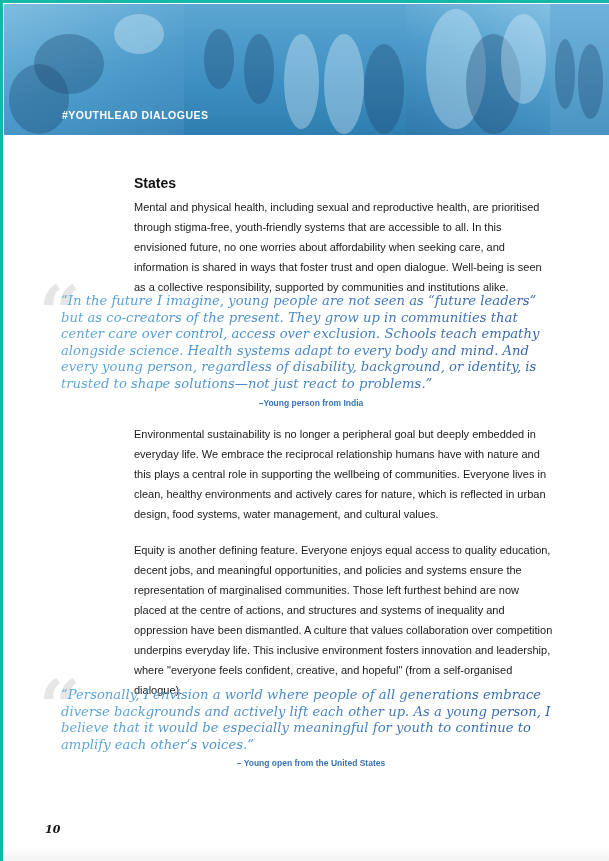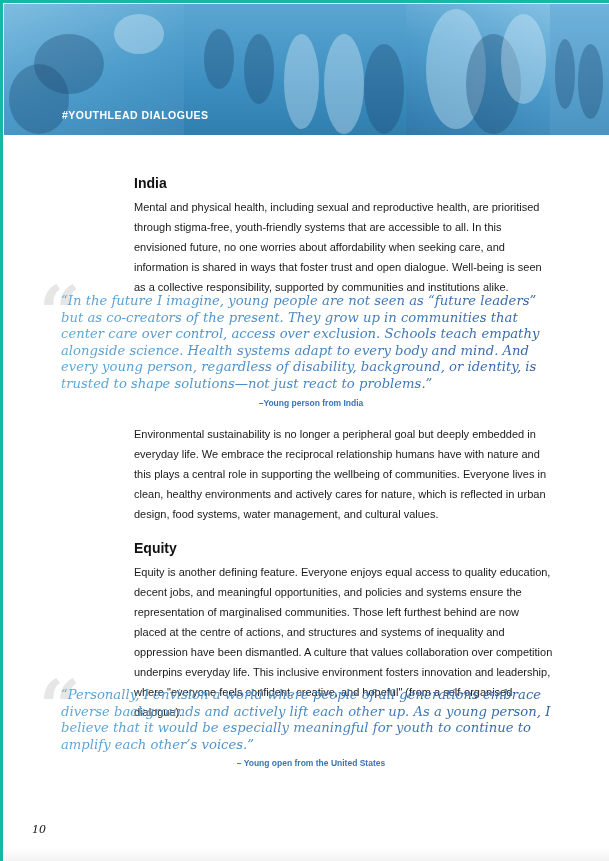--- a/index.html
+++ b/index.html
@@ -39,22 +39,22 @@
     font-size: 13.2px; line-height: 16.6px;
     background: linear-gradient(90deg, #5aa7d8 0%, #3f7fbf 55%, #2e5fa3 100%);
     -webkit-background-clip: text; background-clip: text; color: transparent;
   }
   .quote .attr {
     margin-top: 5px; font-size: 8.5px; font-weight: bold; color: #3a74b3;
     font-family: "Liberation Sans", sans-serif;
     text-align: center;
   }
   .page-number {
-    position: absolute; left: 29px; top: 820px; font-family: "DejaVu Serif", serif; font-style: italic;
-    font-weight: normal; font-size: 11px; color: #111;
+    position: absolute; left: 42px; top: 820px; font-family: "DejaVu Serif", serif; font-style: italic;
+    font-weight: bold; font-size: 11px; color: #111;
   }
   .footer-fade {
     position: absolute; left: 1px; bottom: 1px; width: 607px; height: 14px;
     background: linear-gradient(180deg, #ffffff 0%, #f3f3f3 100%);
   }
 </style>
 </head>
 <body>
 
 <div class="page">
@@ -78,36 +78,35 @@
       <div class="blob light" style="left:95px;top:10px;width:45px;height:90px;"></div>
     </div>
     <div class="photo p4">
       <div class="blob" style="left:5px;top:35px;width:20px;height:70px;"></div>
       <div class="blob" style="left:28px;top:40px;width:25px;height:75px;"></div>
     </div>
     <span class="banner-label">#YOUTHLEAD DIALOGUES</span>
   </div>
 
   <div class="section" style="top:172px;">
-    <h2>India</h2>
+    <h2>States</h2>
     <p>Mental and physical health, including sexual and reproductive health, are prioritised through stigma-free, youth-friendly systems that are accessible to all. In this envisioned future, no one worries about affordability when seeking care, and information is shared in ways that foster trust and open dialogue. Well-being is seen as a collective responsibility, supported by communities and institutions alike.</p>
   </div>
 
   <div class="quote" style="top:290px;">
     <span class="mark">“</span>
     <p class="text">“In the future I imagine, young people are not seen as “future leaders” but as co-creators of the present. They grow up in communities that center care over control, access over exclusion. Schools teach empathy alongside science. Health systems adapt to every body and mind. And every young person, regardless of disability, background, or identity, is trusted to shape solutions—not just react to problems.”</p>
     <div class="attr">–Young person from India</div>
   </div>
 
   <div class="section" style="top:421px;">
     <p>Environmental sustainability is no longer a peripheral goal but deeply embedded in everyday life. We embrace the reciprocal relationship humans have with nature and this plays a central role in supporting the wellbeing of communities. Everyone lives in clean, healthy environments and actively cares for nature, which is reflected in urban design, food systems, water management, and cultural values.</p>
   </div>
 
   <div class="section" style="top:537px;">
-    <h2>Equity</h2>
     <p>Equity is another defining feature. Everyone enjoys equal access to quality education, decent jobs, and meaningful opportunities, and policies and systems ensure the representation of marginalised communities. Those left furthest behind are now placed at the centre of actions, and structures and systems of inequality and oppression have been dismantled. A culture that values collaboration over competition underpins everyday life. This inclusive environment fosters innovation and leadership, where "everyone feels confident, creative, and hopeful" (from a self-organised dialogue).</p>
   </div>
 
   <div class="quote" style="top:684px;">
     <span class="mark">“</span>
     <p class="text">“Personally, I envision a world where people of all generations embrace diverse backgrounds and actively lift each other up. As a young person, I believe that it would be especially meaningful for youth to continue to amplify each other’s voices.”</p>
     <div class="attr">– Young open from the United States</div>
   </div>
 
   <div class="page-number">10</div>

